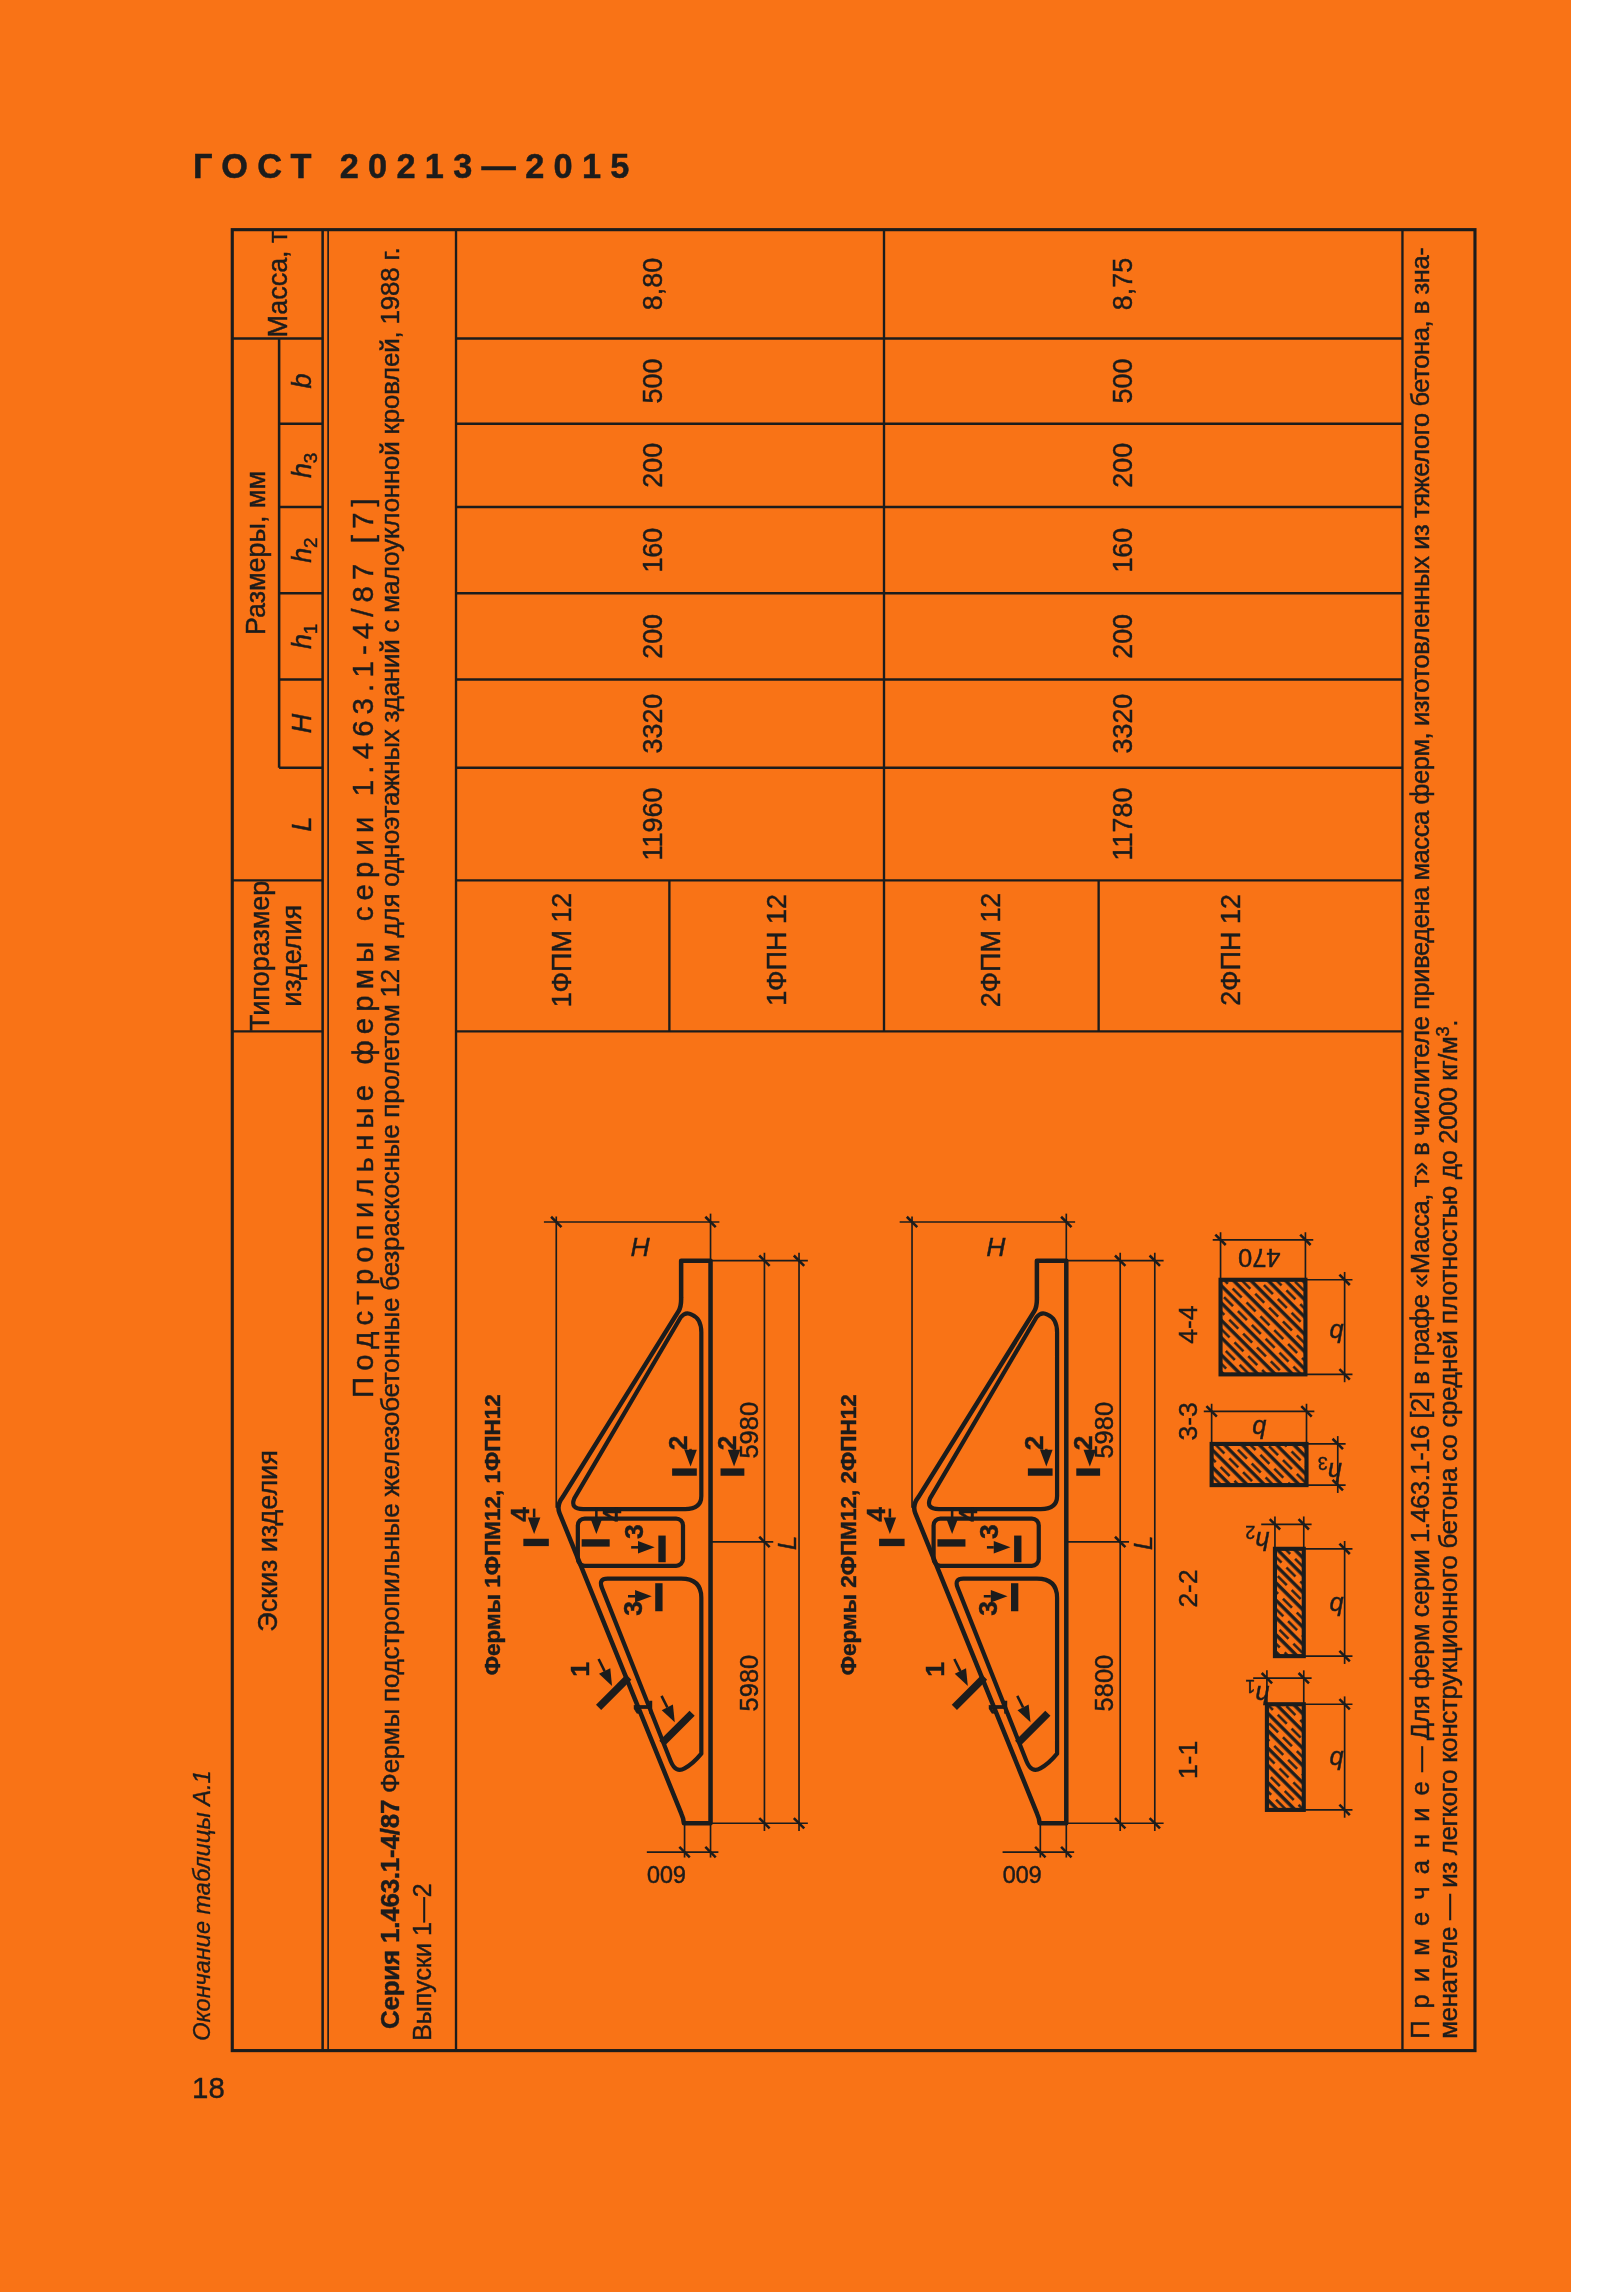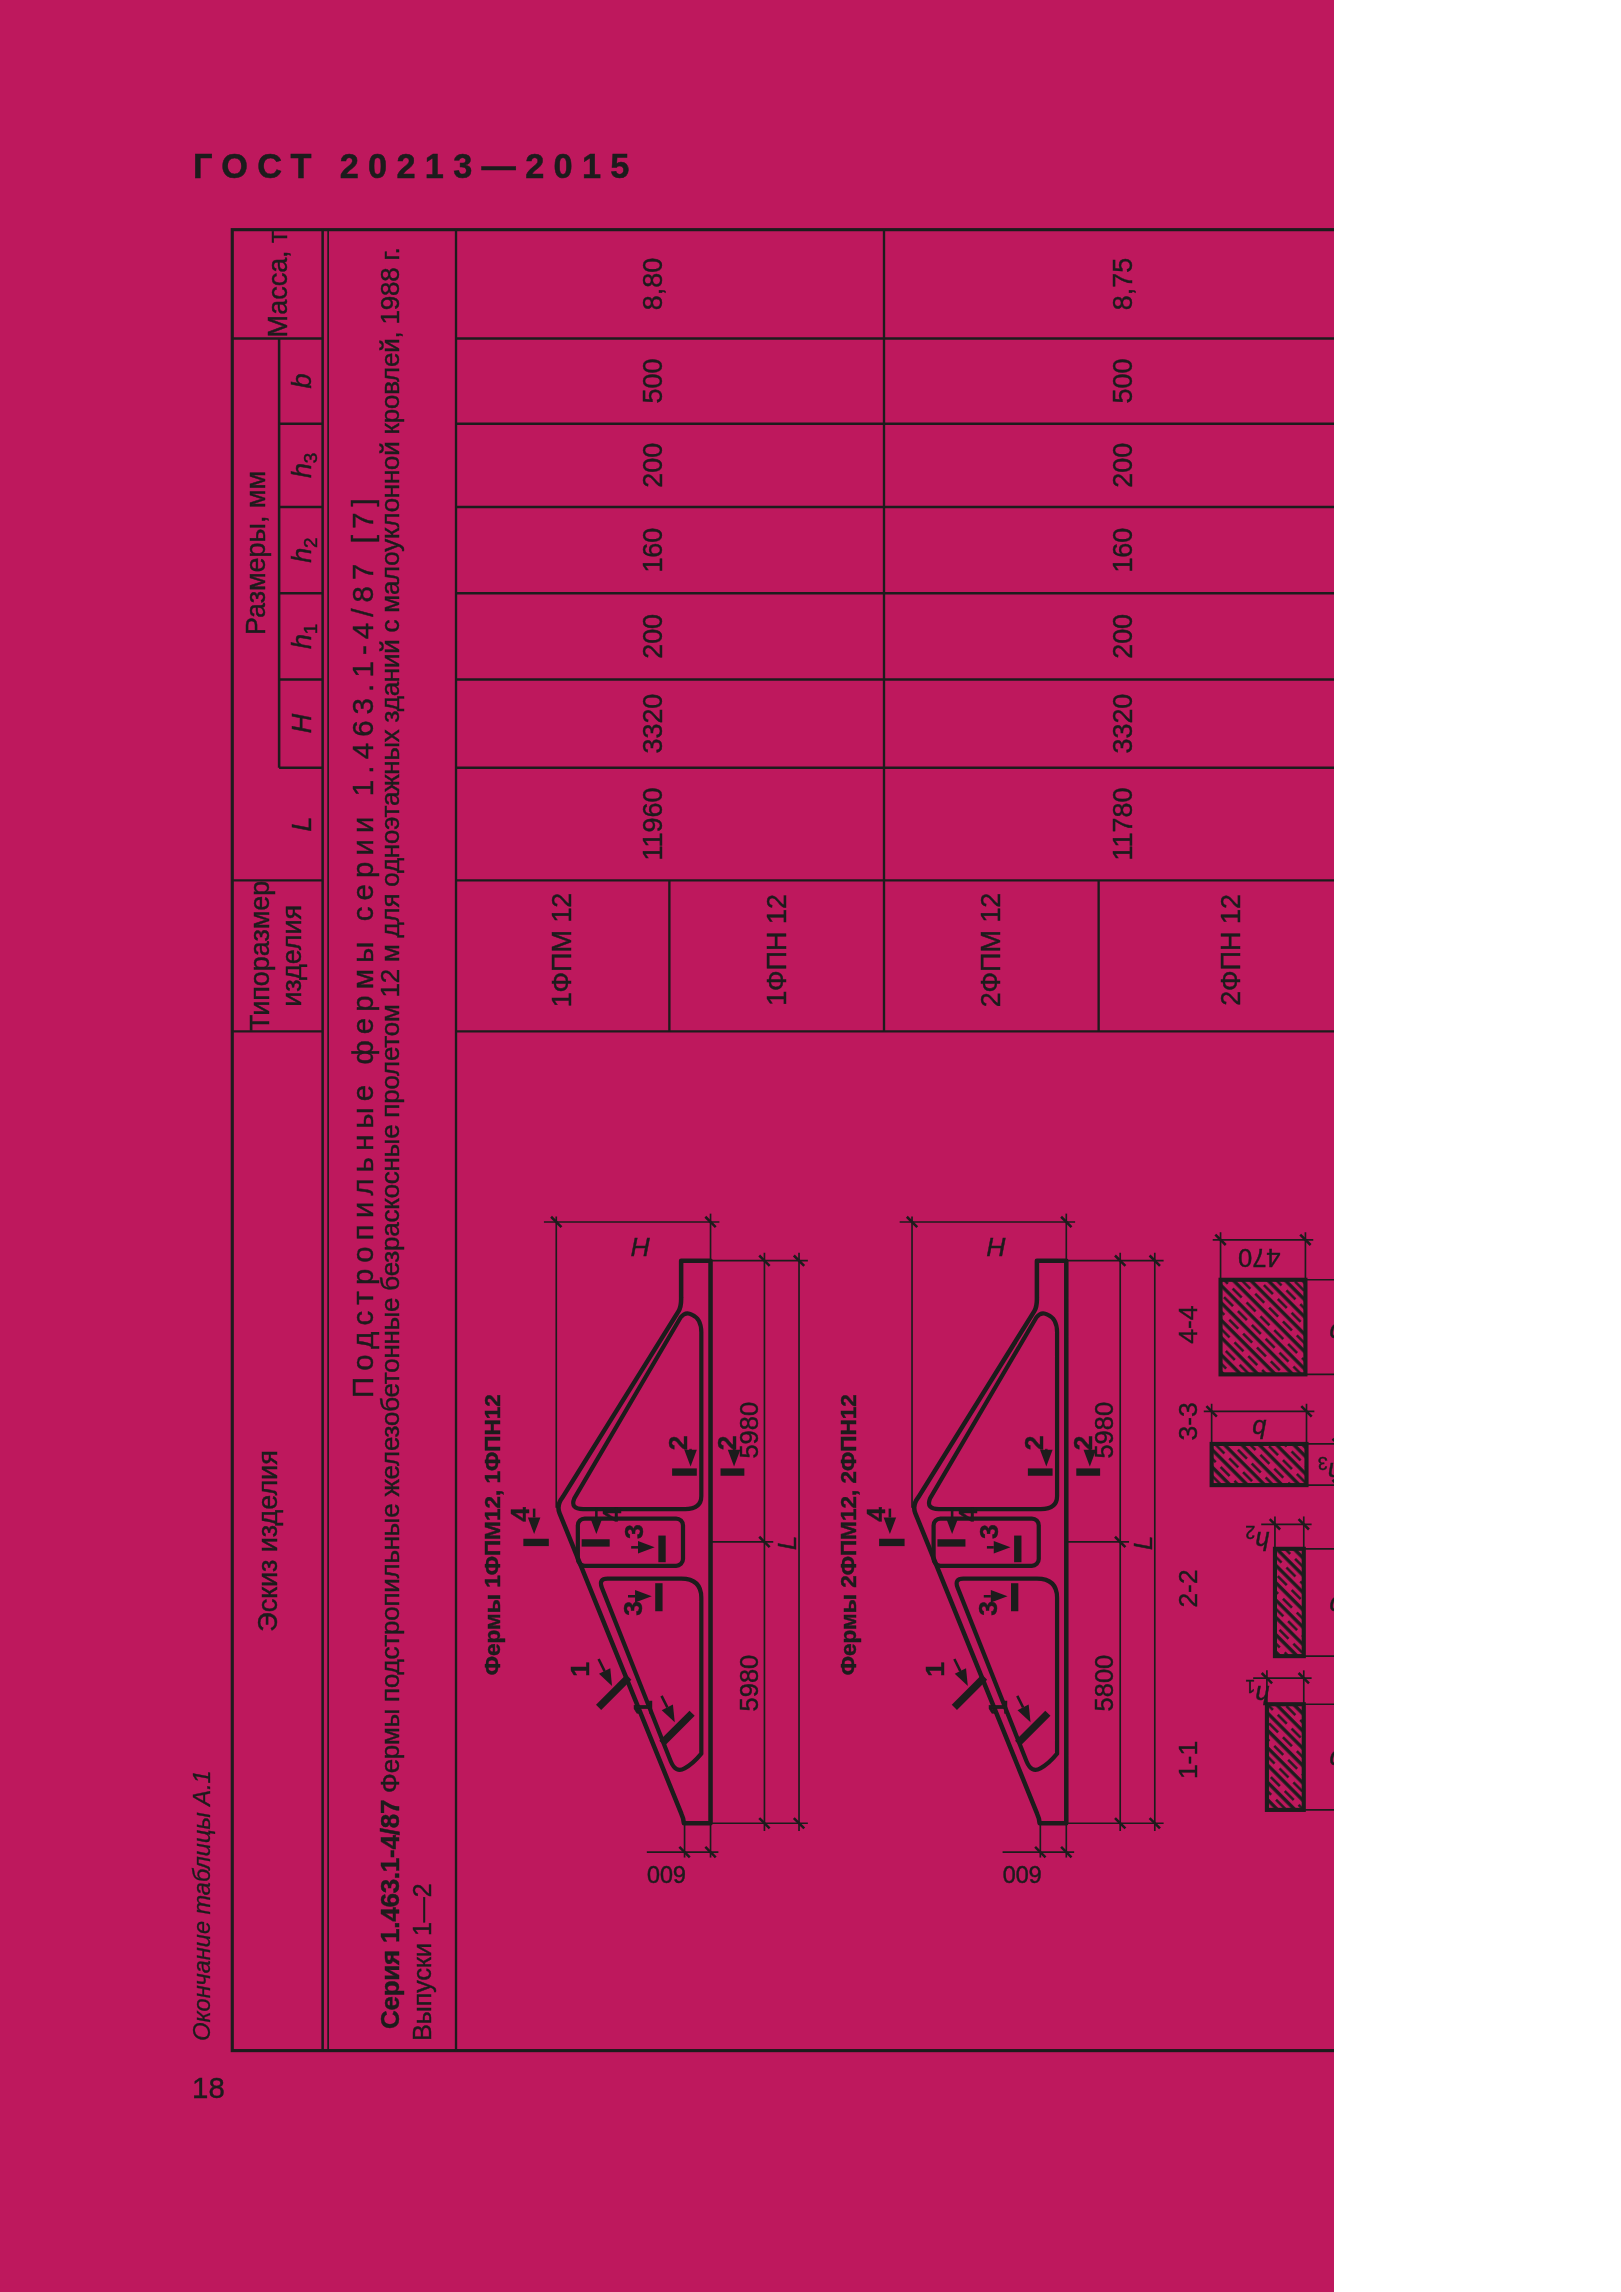--- a/index.html
+++ b/index.html
@@ -1,14 +1,14 @@
 <!DOCTYPE html>
 <html><head><meta charset="utf-8"><style>
 html,body{margin:0;padding:0;background:#fff;}
-#page{position:relative;width:1334px;height:2293px;background:#be185d;overflow:hidden;}
+#page{position:relative;width:1571px;height:2293px;background:#f97316;overflow:hidden;}
 </style></head>
 <body>
 <div id="page">
 <svg width="1621" height="2293" viewBox="0 0 1654 2339">
 <text x="197" y="181" font-family="Liberation Sans, sans-serif" font-size="35" font-weight="bold" letter-spacing="9.5" fill="#1c1c1c" stroke="#1c1c1c" stroke-width="0.5">ГОСТ 20213—2015</text>
       <text transform="translate(214,2082) rotate(-90)" font-family="Liberation Sans, sans-serif" font-size="24" font-style="italic" fill="#1c1c1c" stroke="#1c1c1c" stroke-width="0.35">Окончание таблицы А.1</text>
       <text x="196" y="2140" font-family="Liberation Sans, sans-serif" font-size="30" fill="#1c1c1c" stroke="#1c1c1c" stroke-width="0.4">18</text>
 <g transform="translate(237,2092) rotate(-90)">
 <defs>
           <pattern id="hb" width="20" height="12.5" patternUnits="userSpaceOnUse" patternTransform="rotate(-45)">

